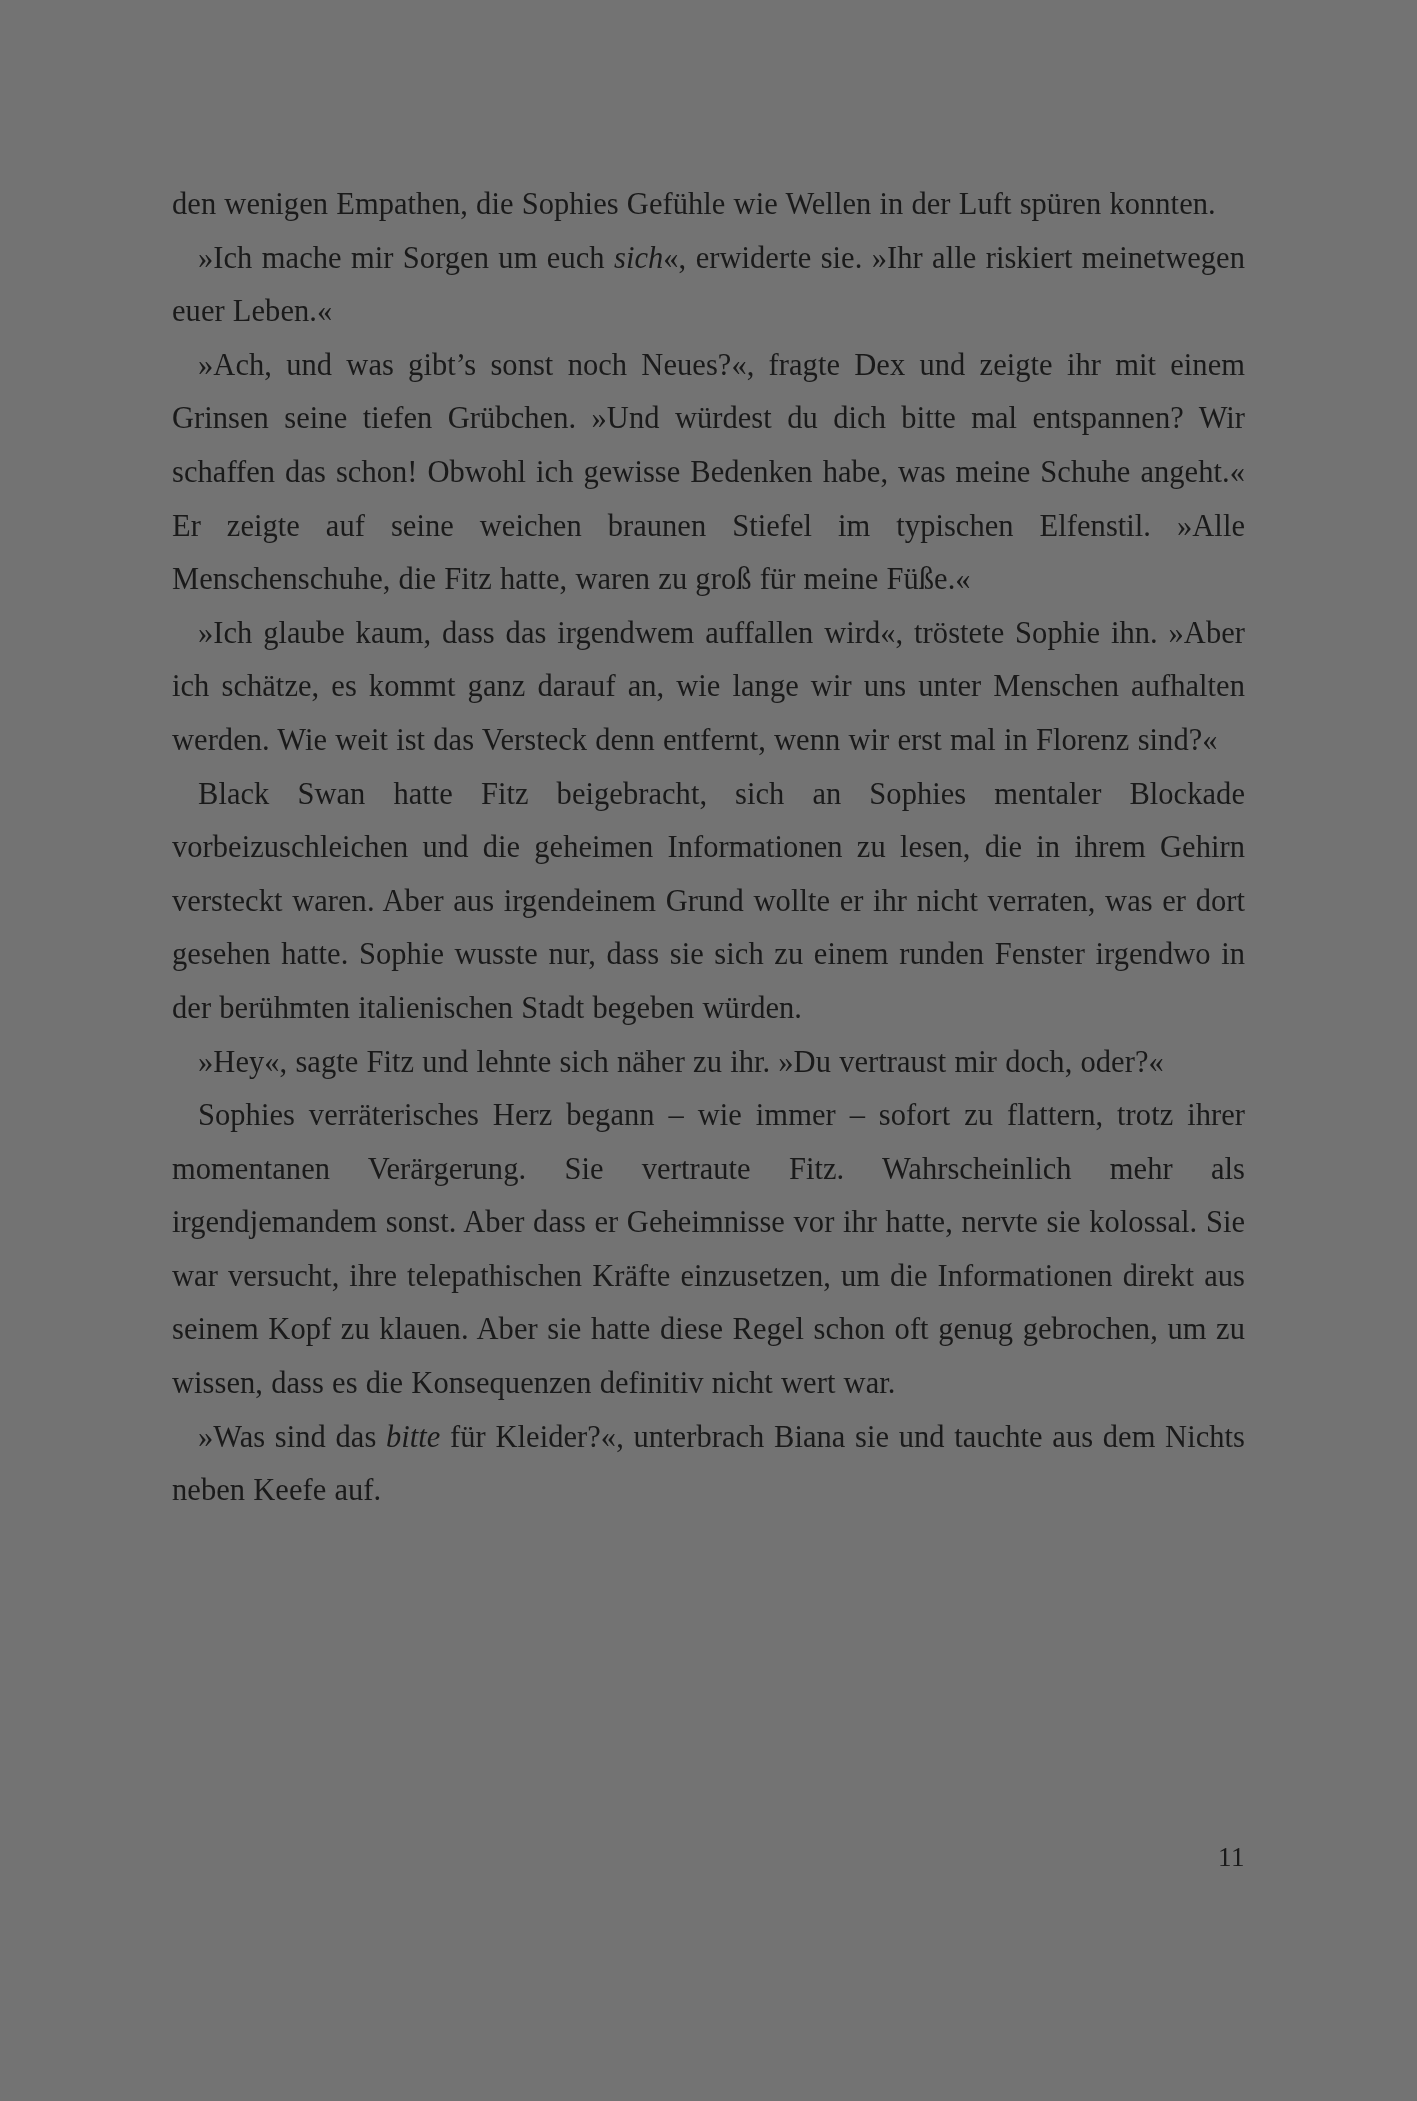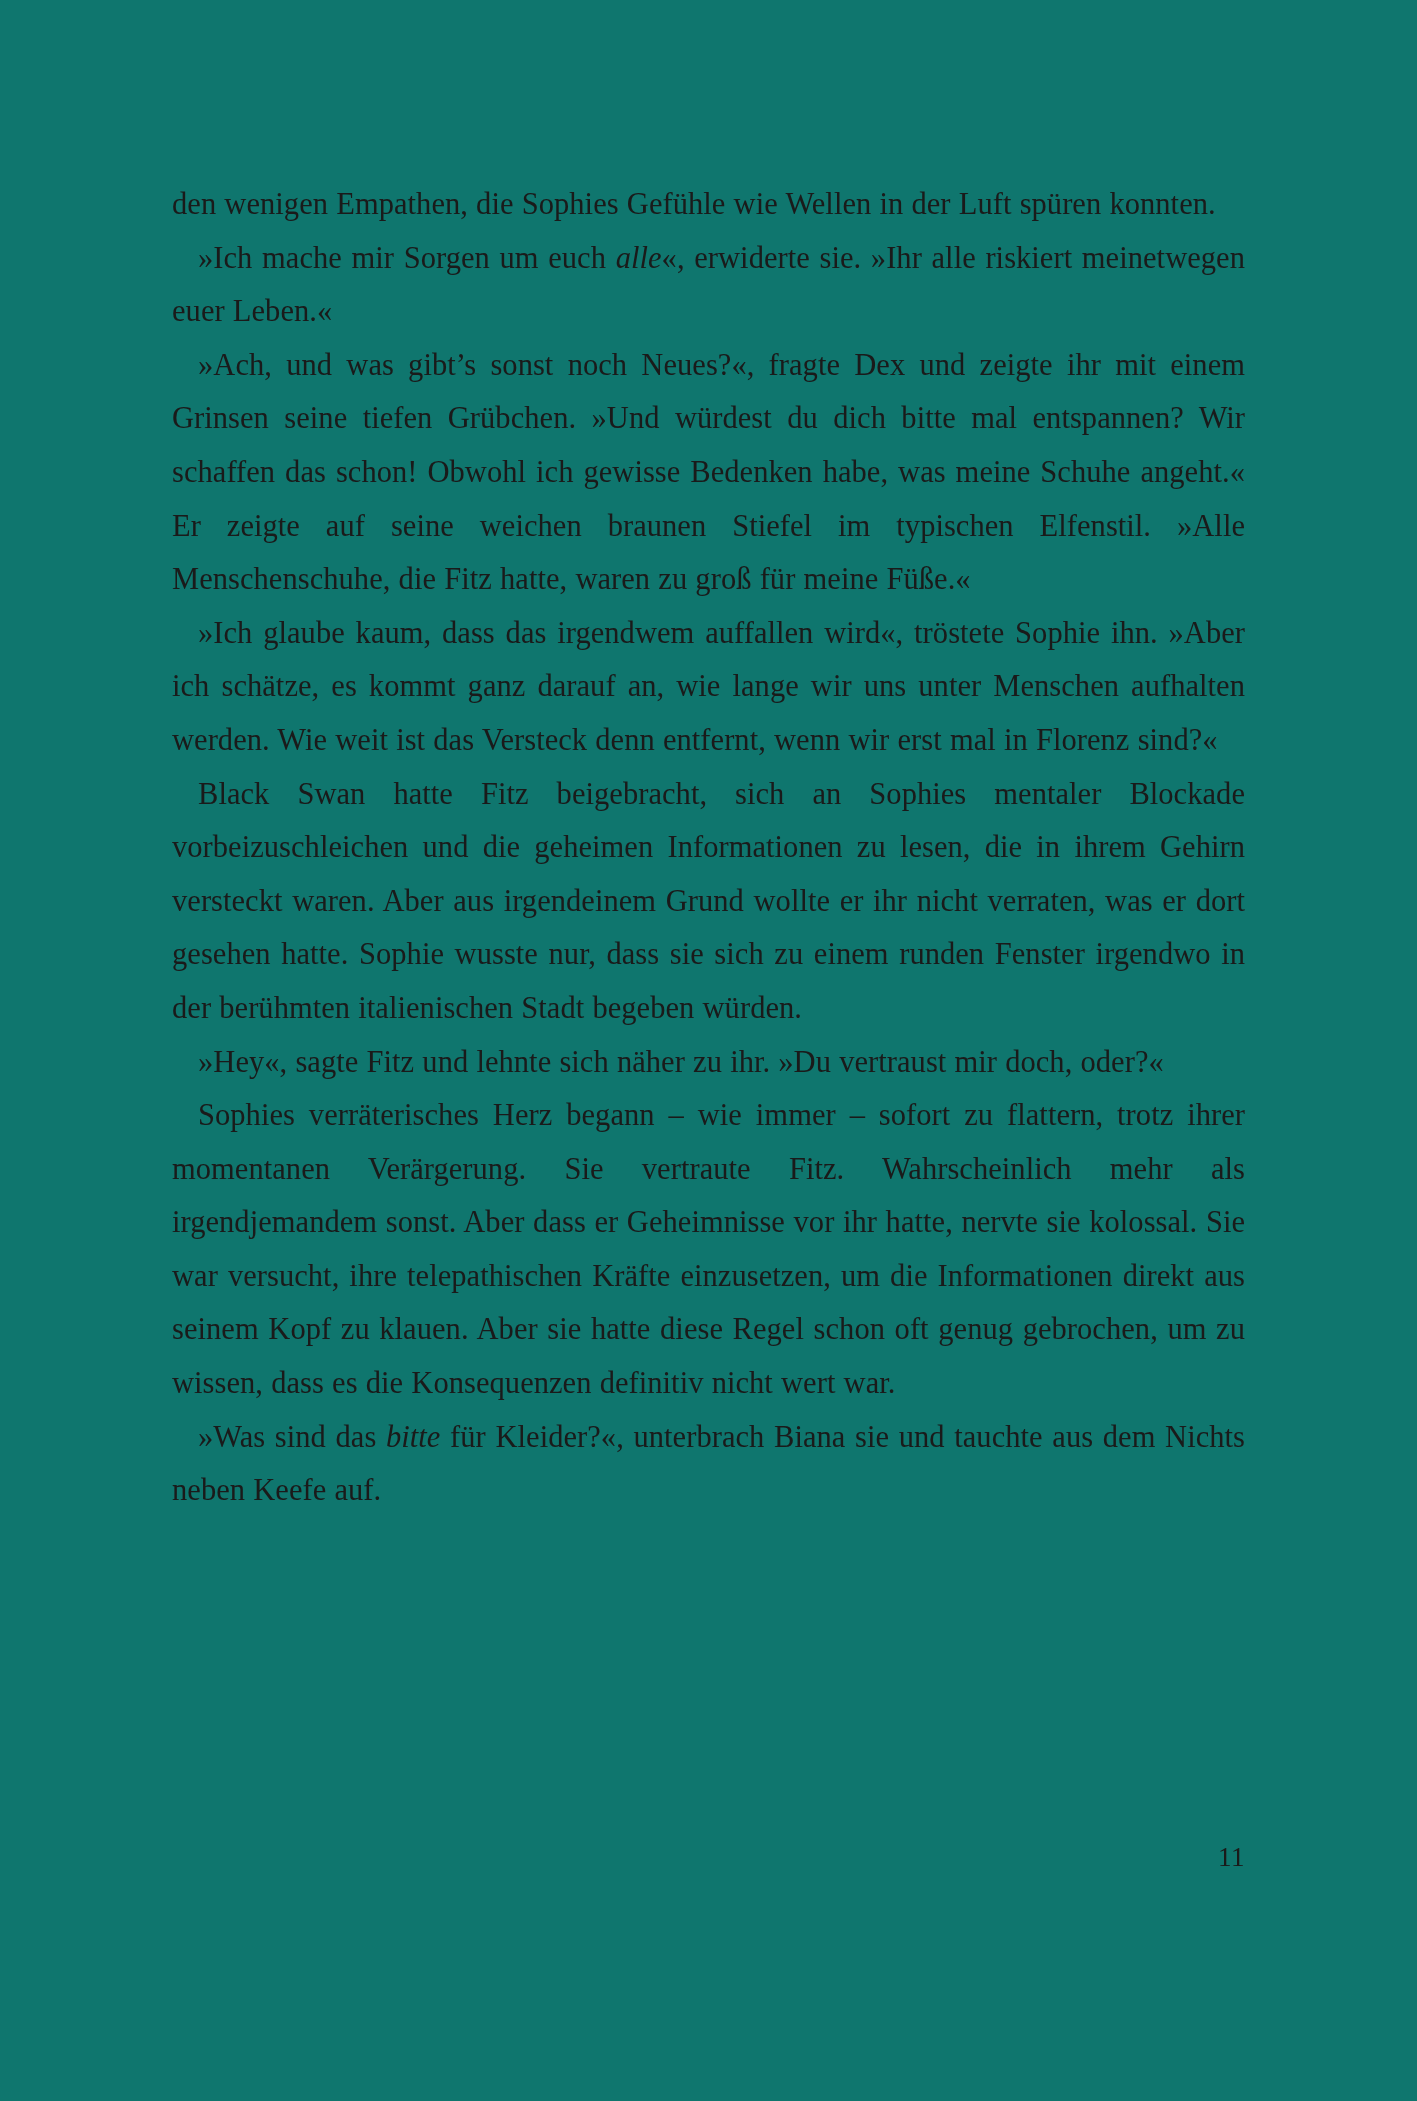--- a/index.html
+++ b/index.html
@@ -14,21 +14,21 @@
     position: relative;
     overflow: hidden;
     font-family: "Liberation Serif", "DejaVu Serif", serif;
     color: #1a1a1a;
     -webkit-font-smoothing: antialiased;
   }
 
   .page {
     position: absolute;
     inset: 0;
-    background: #0f766e;
+    background: #737373;
   }
 
   .text-block {
     position: absolute;
     left: 172px;
     top: 178px;
     width: 1073px;
   }
 
   .para {
@@ -70,21 +70,21 @@
 </head>
 <body>
 
 <div class="page">
 
   <div class="text-block">
 
     <p class="para cont">den wenigen Empathen, die Sophies Gefühle wie Wellen in der Luft spüren konnten.</p>
 
     <p class="para indent">
-      <span>»Ich mache mir Sorgen um euch </span><em>alle</em><span>«, erwiderte sie. »Ihr alle riskiert meinetwegen euer Leben.«</span>
+      <span>»Ich mache mir Sorgen um euch </span><em>sich</em><span>«, erwiderte sie. »Ihr alle riskiert meinetwegen euer Leben.«</span>
     </p>
 
     <p class="para indent">»Ach, und was gibt’s sonst noch Neues?«, fragte Dex und zeigte ihr mit einem Grinsen seine tiefen Grübchen. »Und würdest du dich bitte mal entspannen? Wir schaffen das schon! Obwohl ich gewisse Bedenken habe, was meine Schuhe angeht.« Er zeigte auf seine weichen braunen Stiefel im typischen Elfenstil. »Alle Menschenschuhe, die Fitz hatte, waren zu groß für meine Füße.«</p>
 
     <p class="para indent">»Ich glaube kaum, dass das irgendwem auffallen wird«, tröstete Sophie ihn. »Aber ich schätze, es kommt ganz darauf an, wie lange wir uns unter Menschen aufhalten werden. Wie weit ist das Versteck denn entfernt, wenn wir erst mal in Florenz sind?«</p>
 
 
     <p class="para indent">Black Swan hatte Fitz beigebracht, sich an Sophies mentaler Blockade vorbeizuschleichen und die geheimen Informationen zu lesen, die in ihrem Gehirn versteckt waren. Aber aus irgendeinem Grund wollte er ihr nicht verraten, was er dort gesehen hatte. Sophie wusste nur, dass sie sich zu einem runden Fenster irgendwo in der berühmten italienischen Stadt begeben würden.</p>
 
     <p class="para indent">»Hey«, sagte Fitz und lehnte sich näher zu ihr. »Du vertraust mir doch, oder?«</p>

